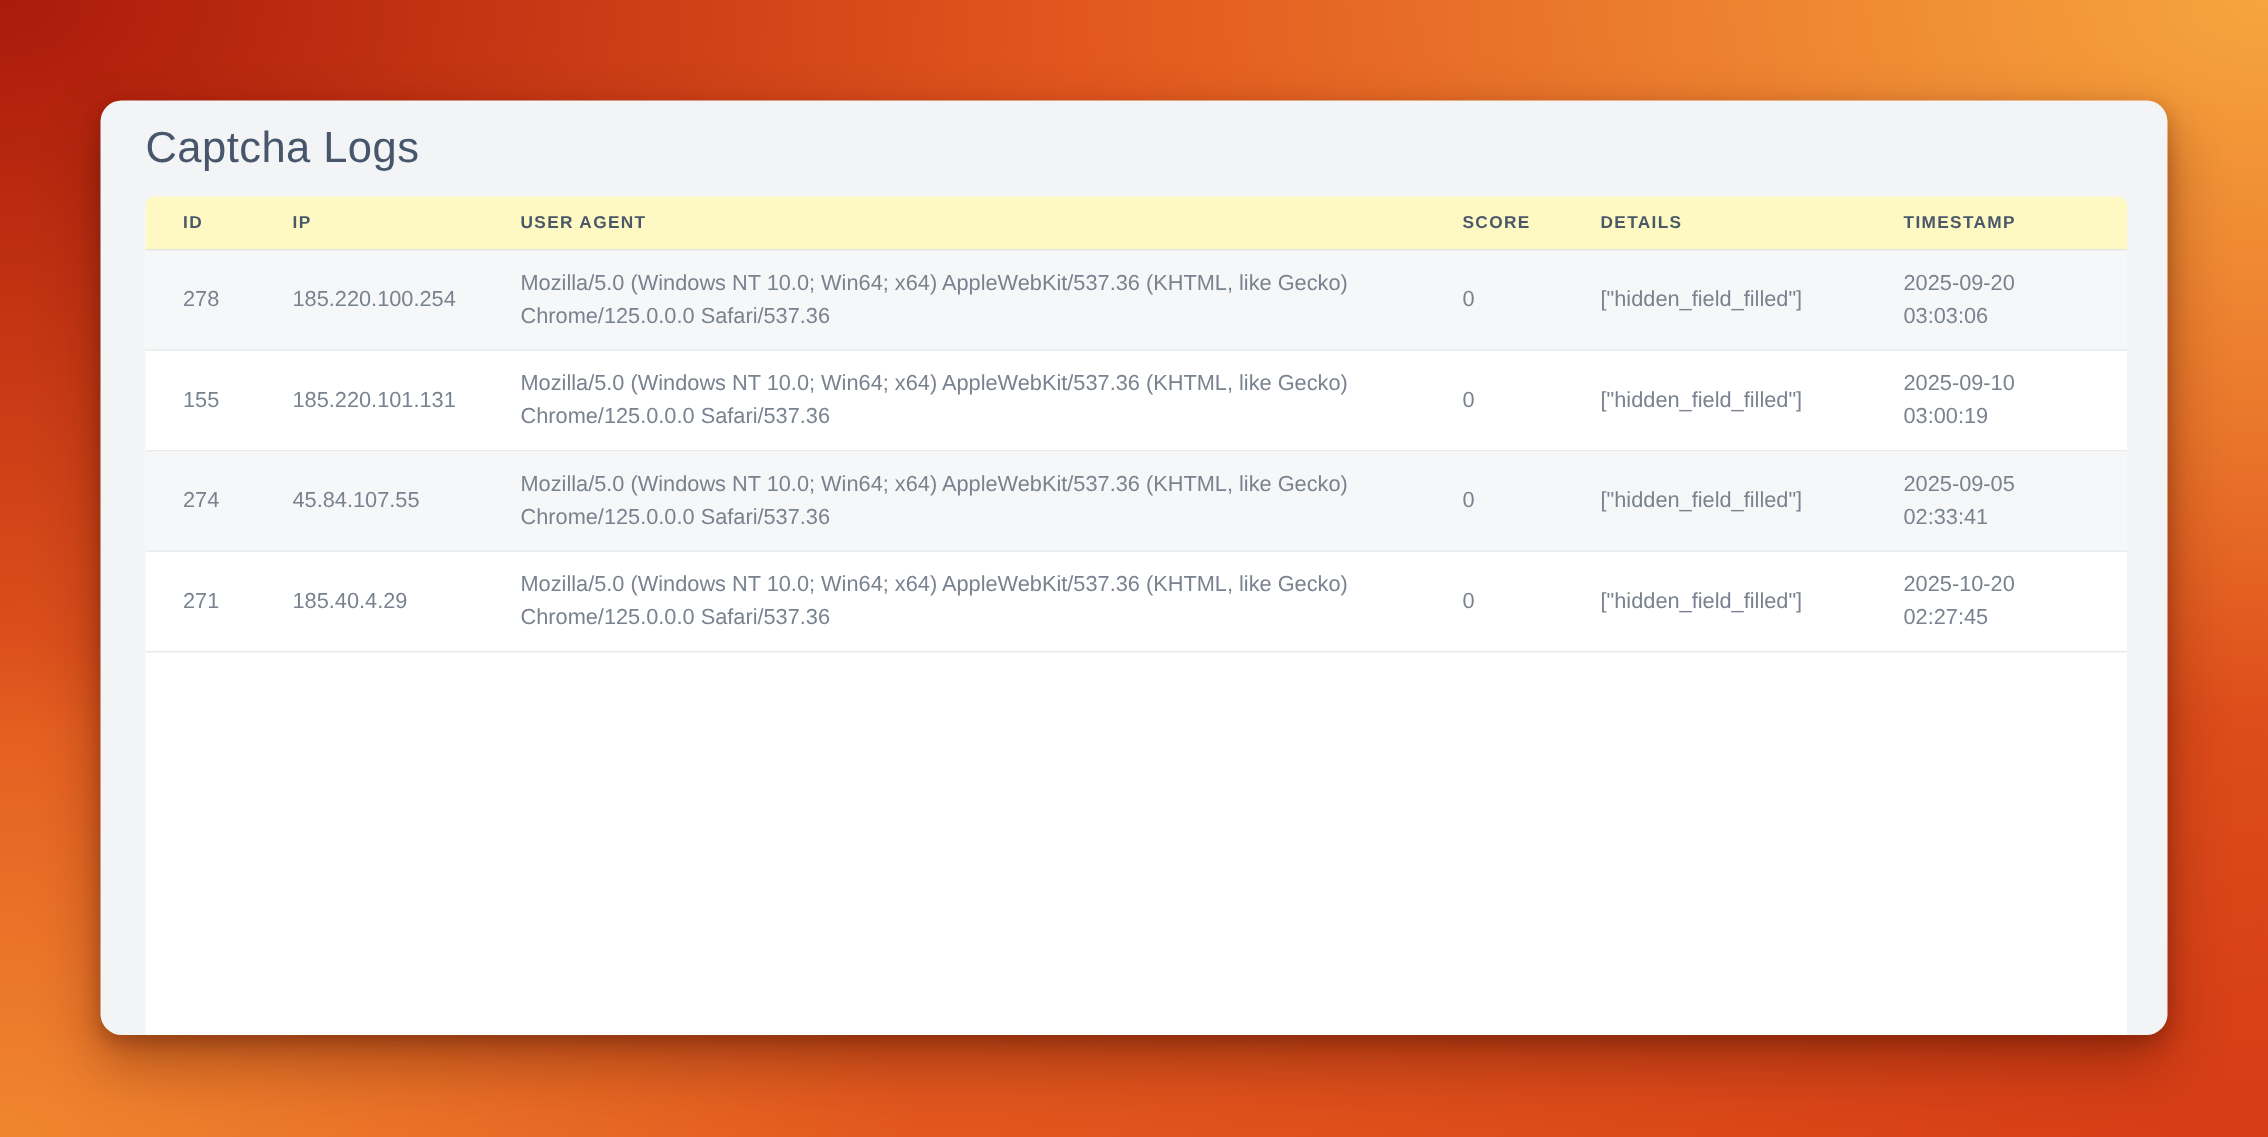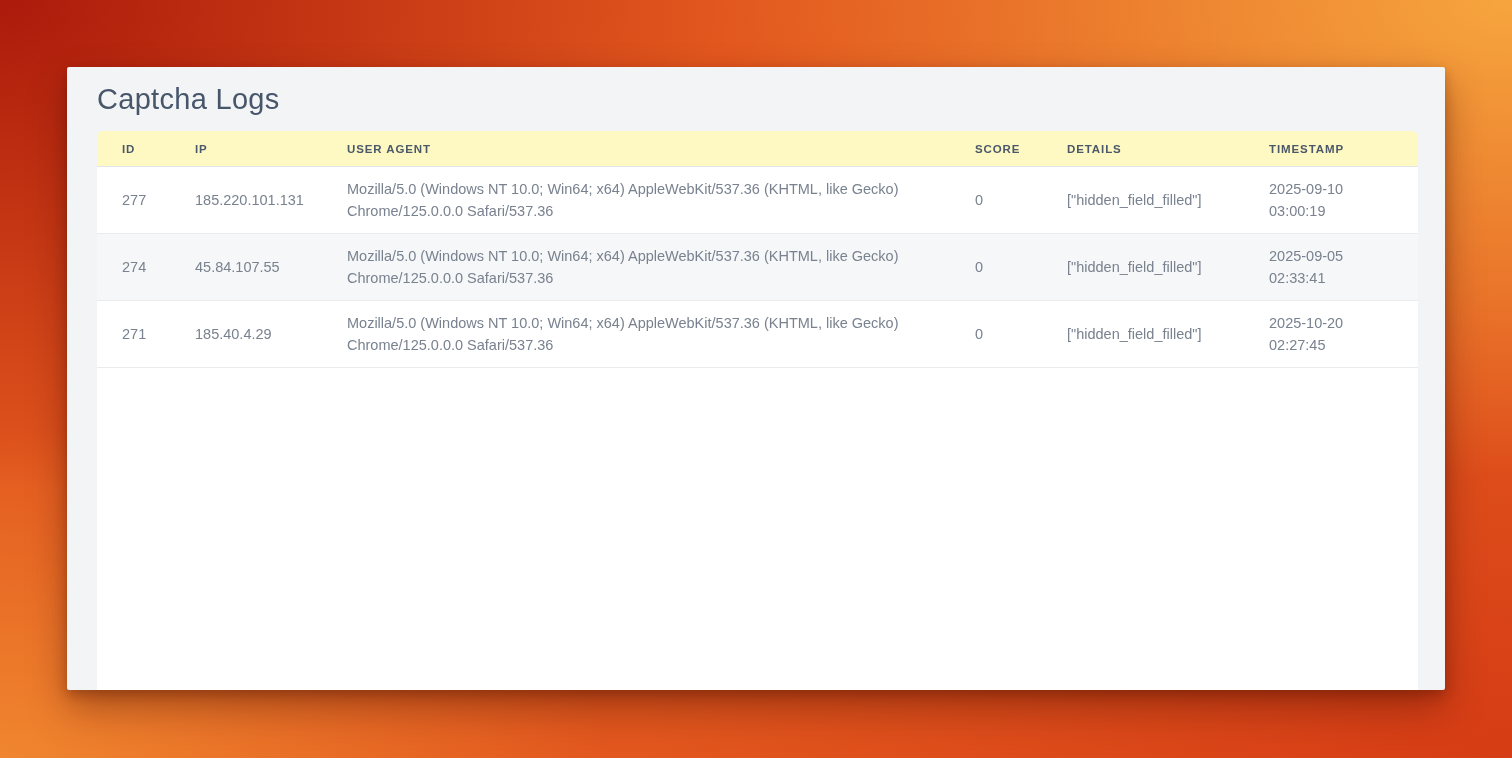--- a/index.html
+++ b/index.html
@@ -12,21 +12,21 @@
       radial-gradient(ellipse 75% 90% at 100% 0%, #f6a53e 0%, rgba(246,165,62,0) 70%),
       radial-gradient(ellipse 65% 70% at 0% 100%, #f0862f 0%, rgba(240,134,47,0) 62%),
       radial-gradient(ellipse 80% 85% at 100% 100%, #d63c15 0%, rgba(214,60,21,0) 72%);
     position: relative;
   }
   .panel {
     position: absolute;
     left: 67px; top: 67px;
     width: 1378px; height: 623px;
     background: #f2f4f5;
-    border-radius: 2px;
+    border-radius: 14px;
     box-shadow: 0 18px 38px rgba(70,15,0,0.40), 0 5px 12px rgba(70,15,0,0.28);
     display: flex;
     flex-direction: column;
     overflow: hidden;
   }
   .page-title {
     margin: 15px 30px 0 30px;
     font-size: 29px;
     line-height: 34px;
     font-weight: 500;
@@ -97,22 +97,32 @@
         <tr>
           <th>ID</th>
           <th>IP</th>
           <th>USER AGENT</th>
           <th>SCORE</th>
           <th>DETAILS</th>
           <th>TIMESTAMP</th>
         </tr>
       </thead>
       <tbody>
+          <tr class="striped">
+    <td class="cell-id">278</td>
+    <td class="cell-ip">185.220.100.254</td>
+    <td class="cell-ua">Mozilla/5.0 (Windows NT 10.0; Win64; x64) AppleWebKit/537.36 (KHTML, like Gecko) Chrome/125.0.0.0 Safari/537.36</td>
+    <td class="cell-score">0</td>
+    <td class="cell-details">["hidden_field_filled"]</td>
+    <td class="cell-timestamp">
+      <span class="ts-wrap">2025-09-20 03:03:06</span>
+    </td>
+  </tr>
           <tr>
-    <td class="cell-id">277</td>
+    <td class="cell-id">155</td>
     <td class="cell-ip">185.220.101.131</td>
     <td class="cell-ua">Mozilla/5.0 (Windows NT 10.0; Win64; x64) AppleWebKit/537.36 (KHTML, like Gecko) Chrome/125.0.0.0 Safari/537.36</td>
     <td class="cell-score">0</td>
     <td class="cell-details">["hidden_field_filled"]</td>
     <td class="cell-timestamp">
       <span class="ts-wrap">2025-09-10 03:00:19</span>
     </td>
   </tr>
           <tr class="striped">
     <td class="cell-id">274</td>

